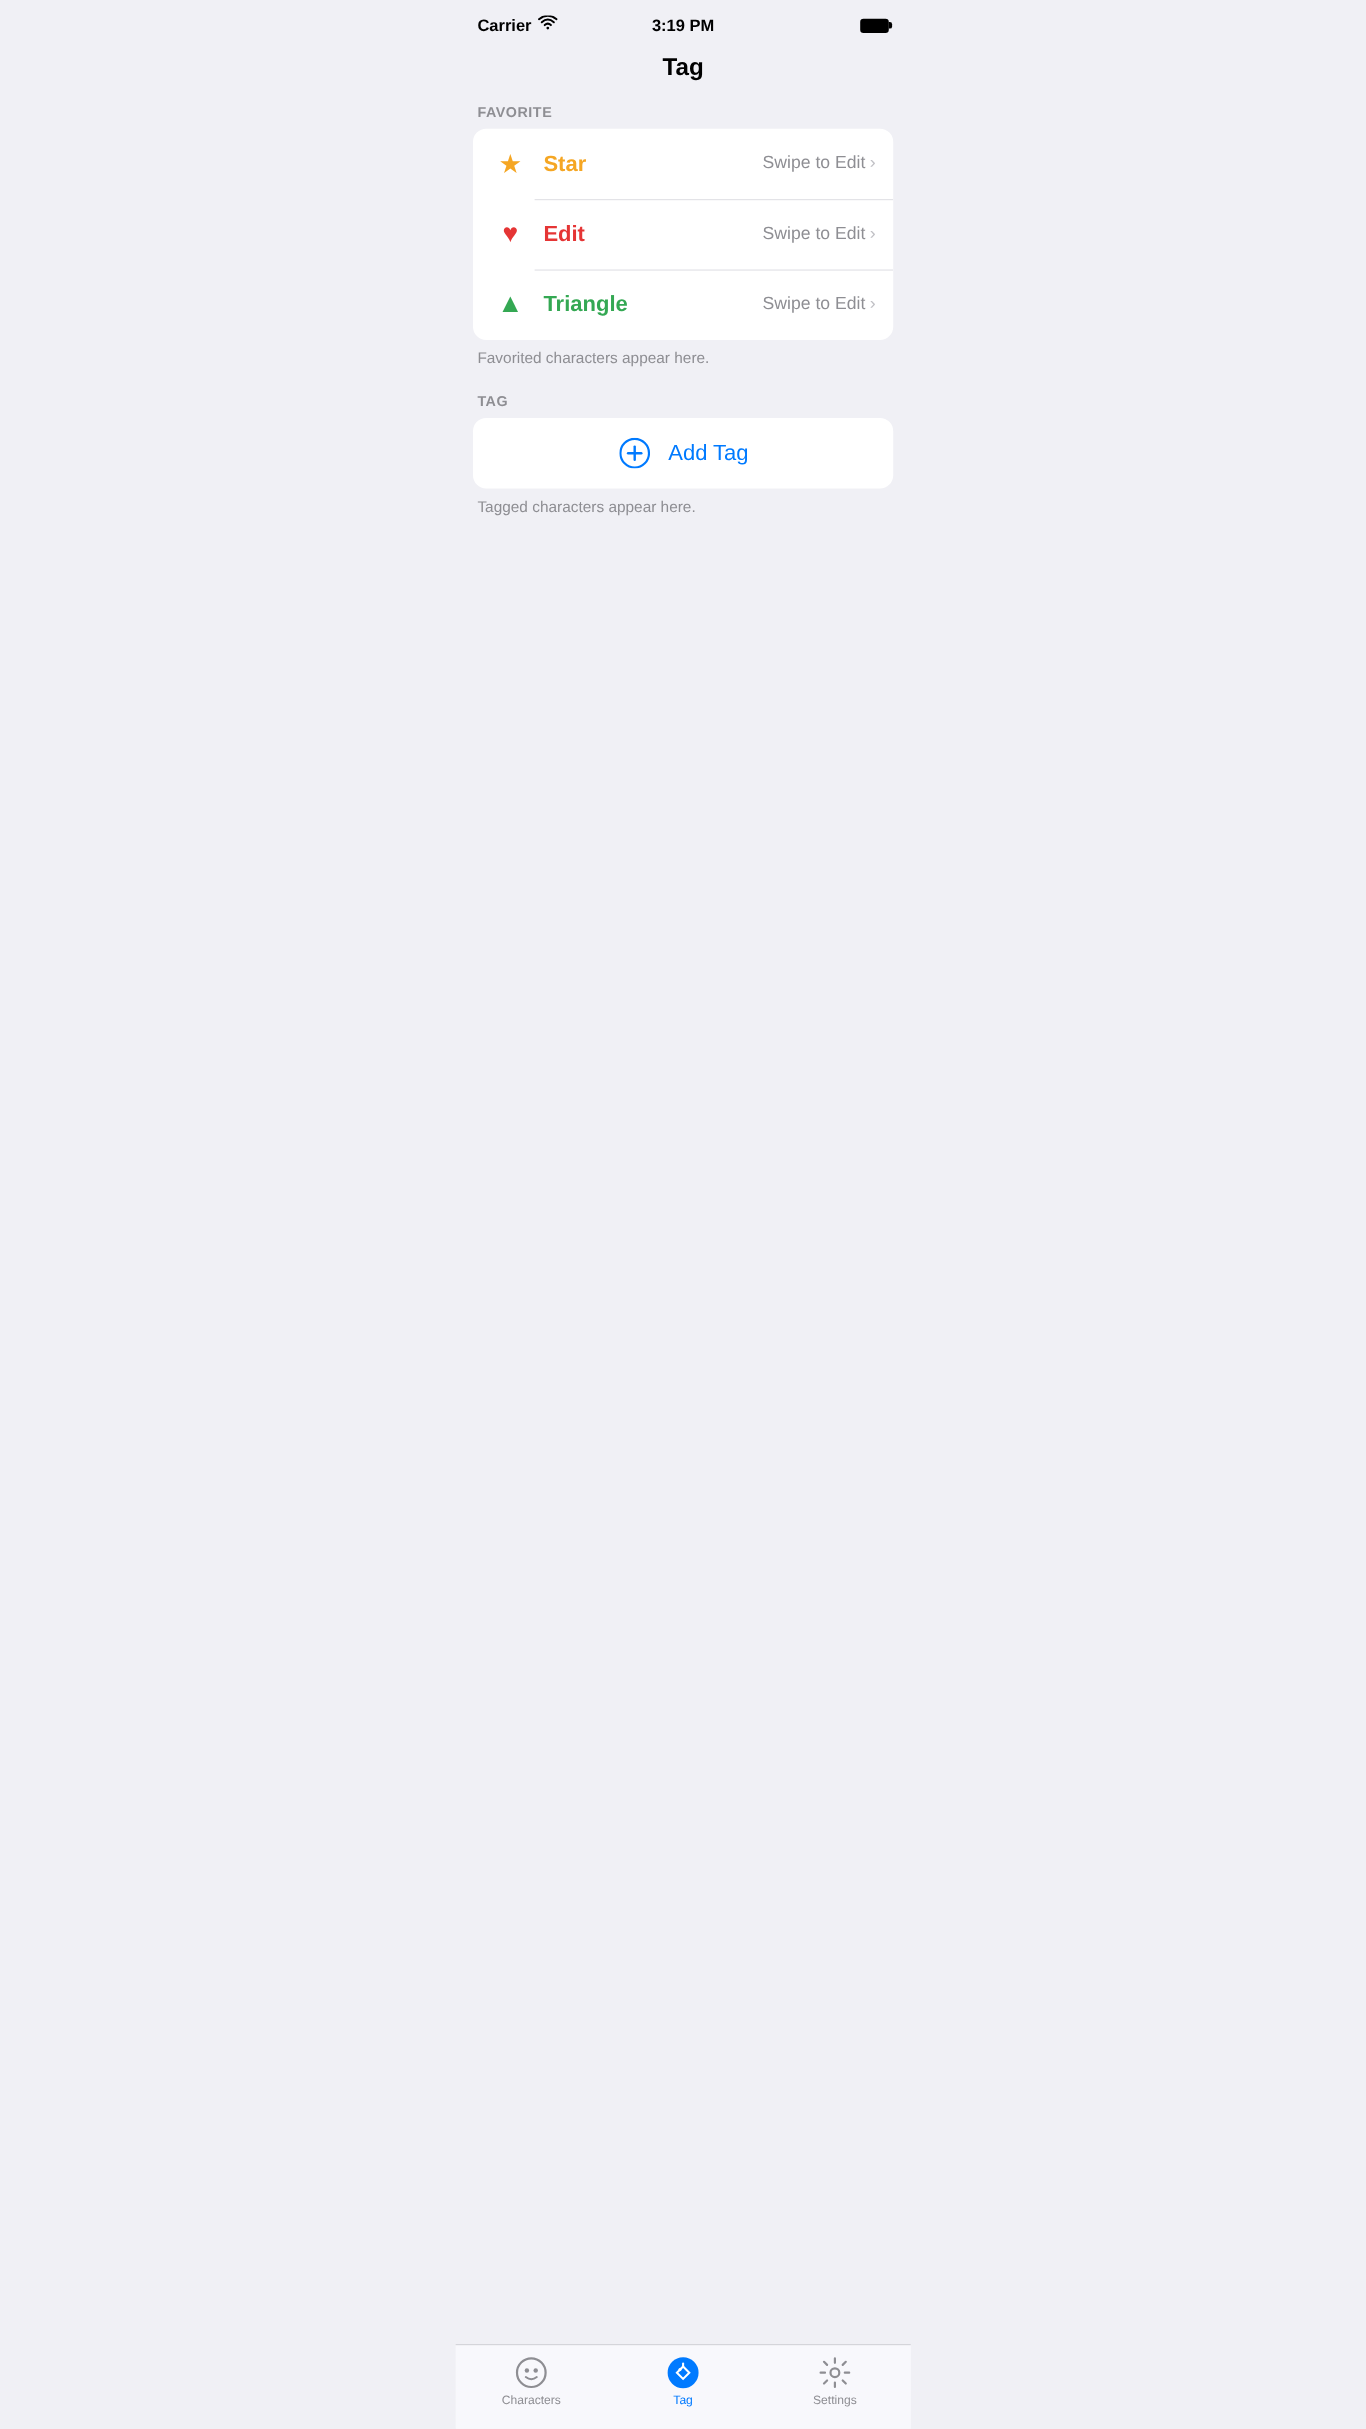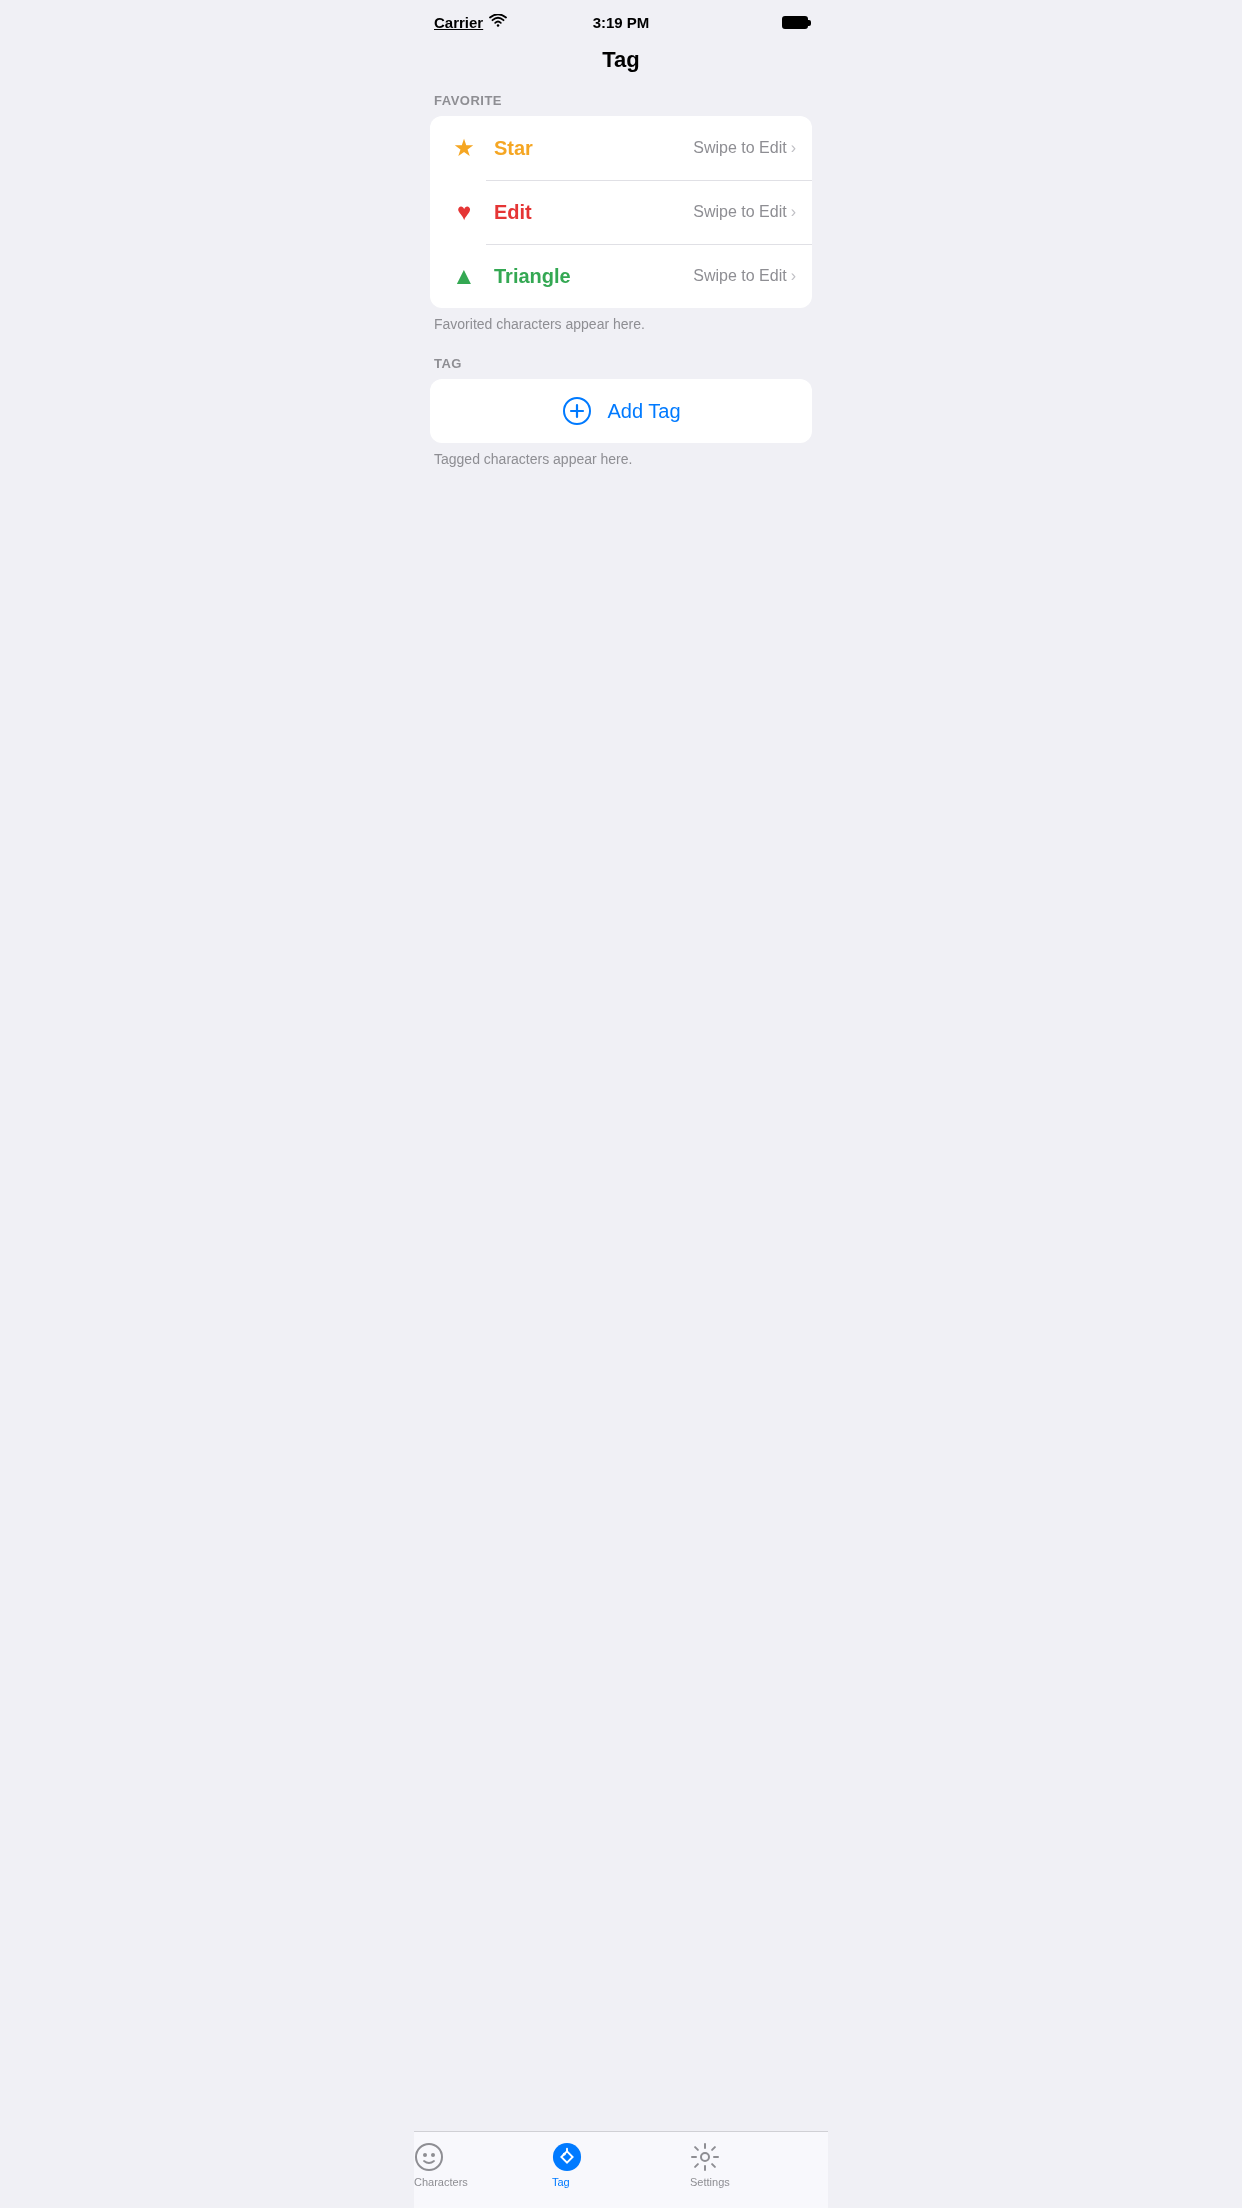--- a/index.html
+++ b/index.html
@@ -20,21 +20,20 @@
     }
 
     
     .status-bar {
       display: flex;
       justify-content: space-between;
       align-items: center;
       padding: 14px 20px 8px;
       font-size: 15px;
       font-weight: 600;
-      text-decoration: underline;
     }
 
     .status-left {
       display: flex;
       align-items: center;
       gap: 6px;
     }
 
     .battery-icon {
       display: inline-block;
@@ -182,21 +181,21 @@
       border-top: 0.5px solid #d0d0d5;
       display: flex;
       justify-content: space-around;
       align-items: center;
       padding: 10px 0 20px;
     }
 
     .tab-item {
       display: flex;
       flex-direction: column;
-      align-items: flex-start;
+      align-items: center;
       gap: 4px;
       flex: 1;
       cursor: pointer;
     }
 
     .tab-icon {
       width: 30px;
       height: 30px;
       display: flex;
       align-items: center;

